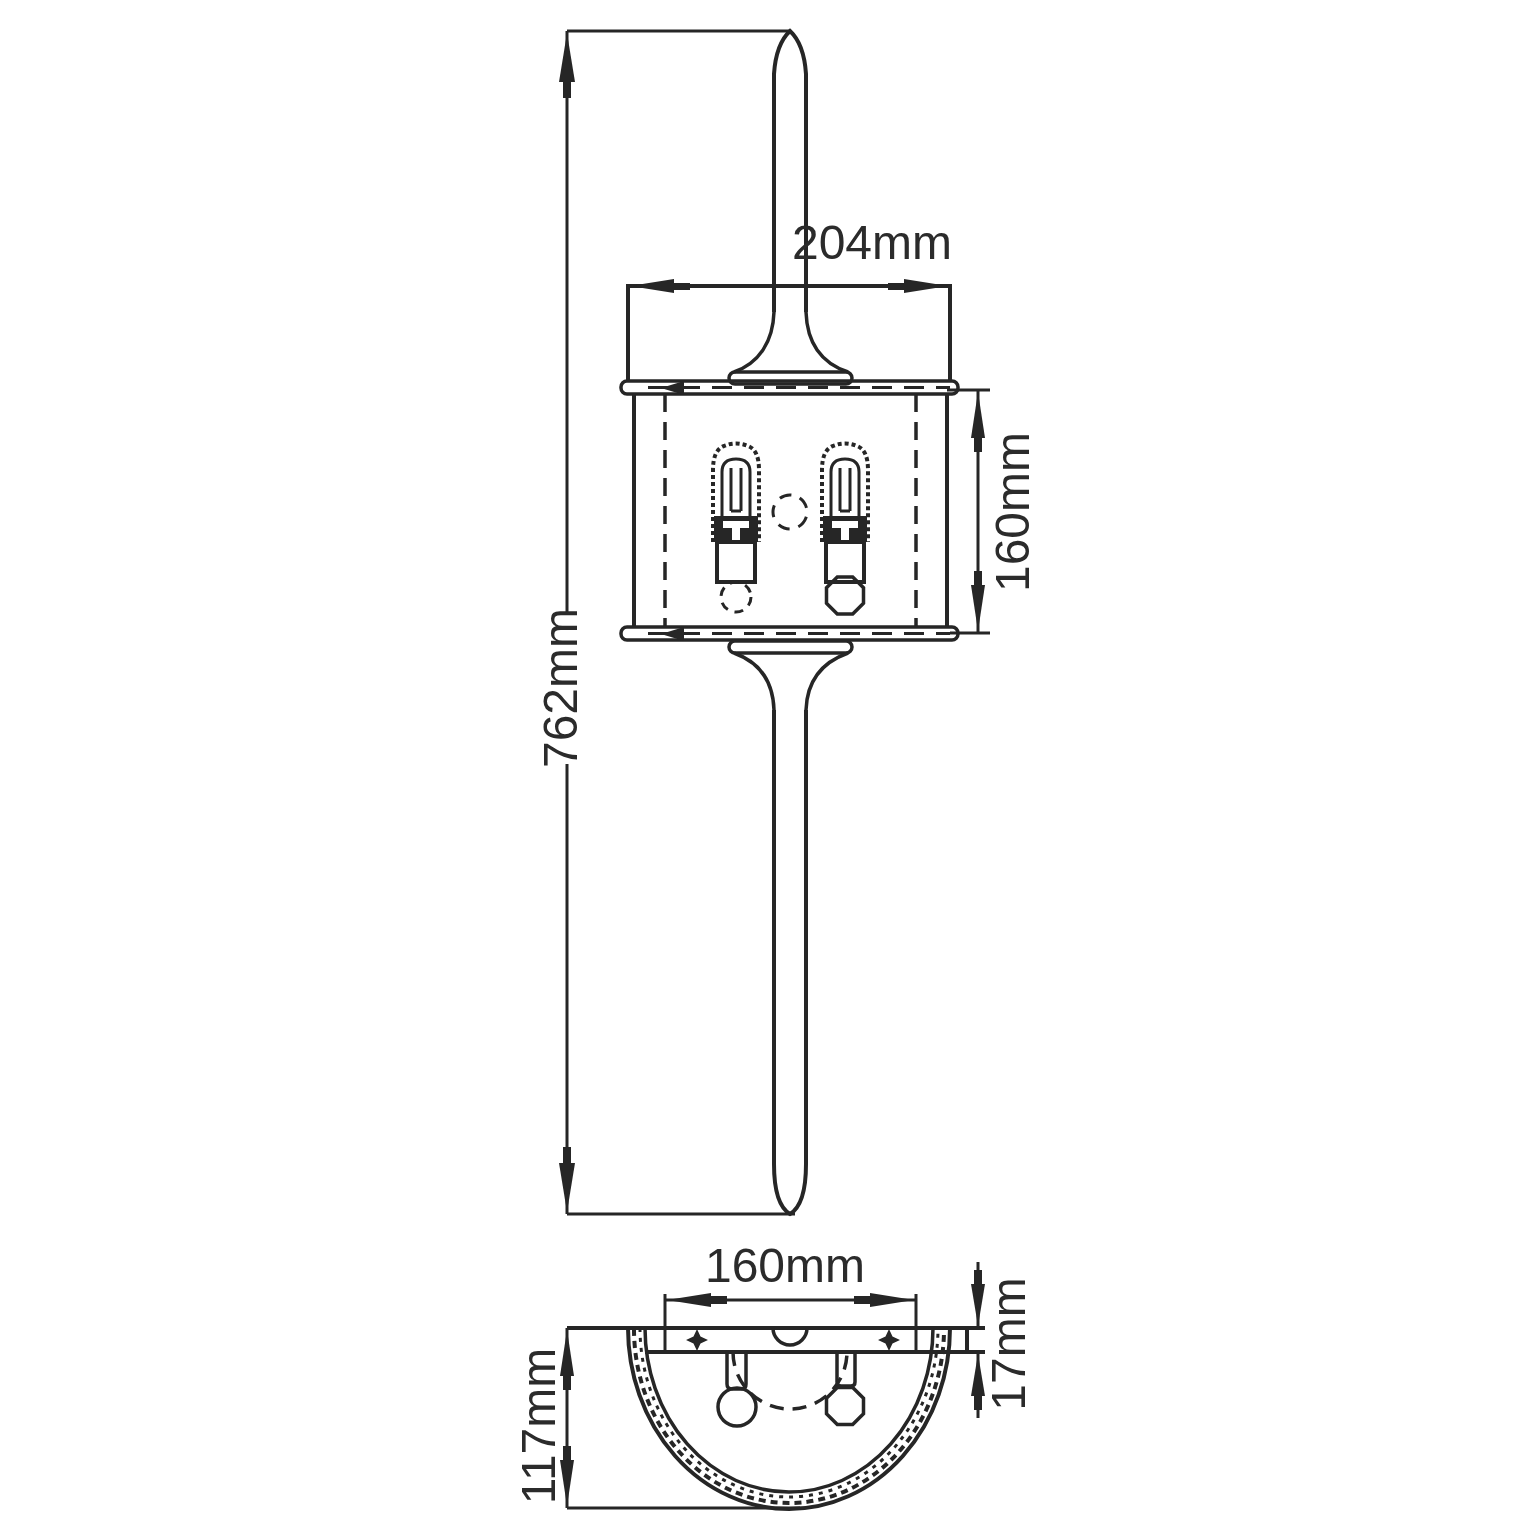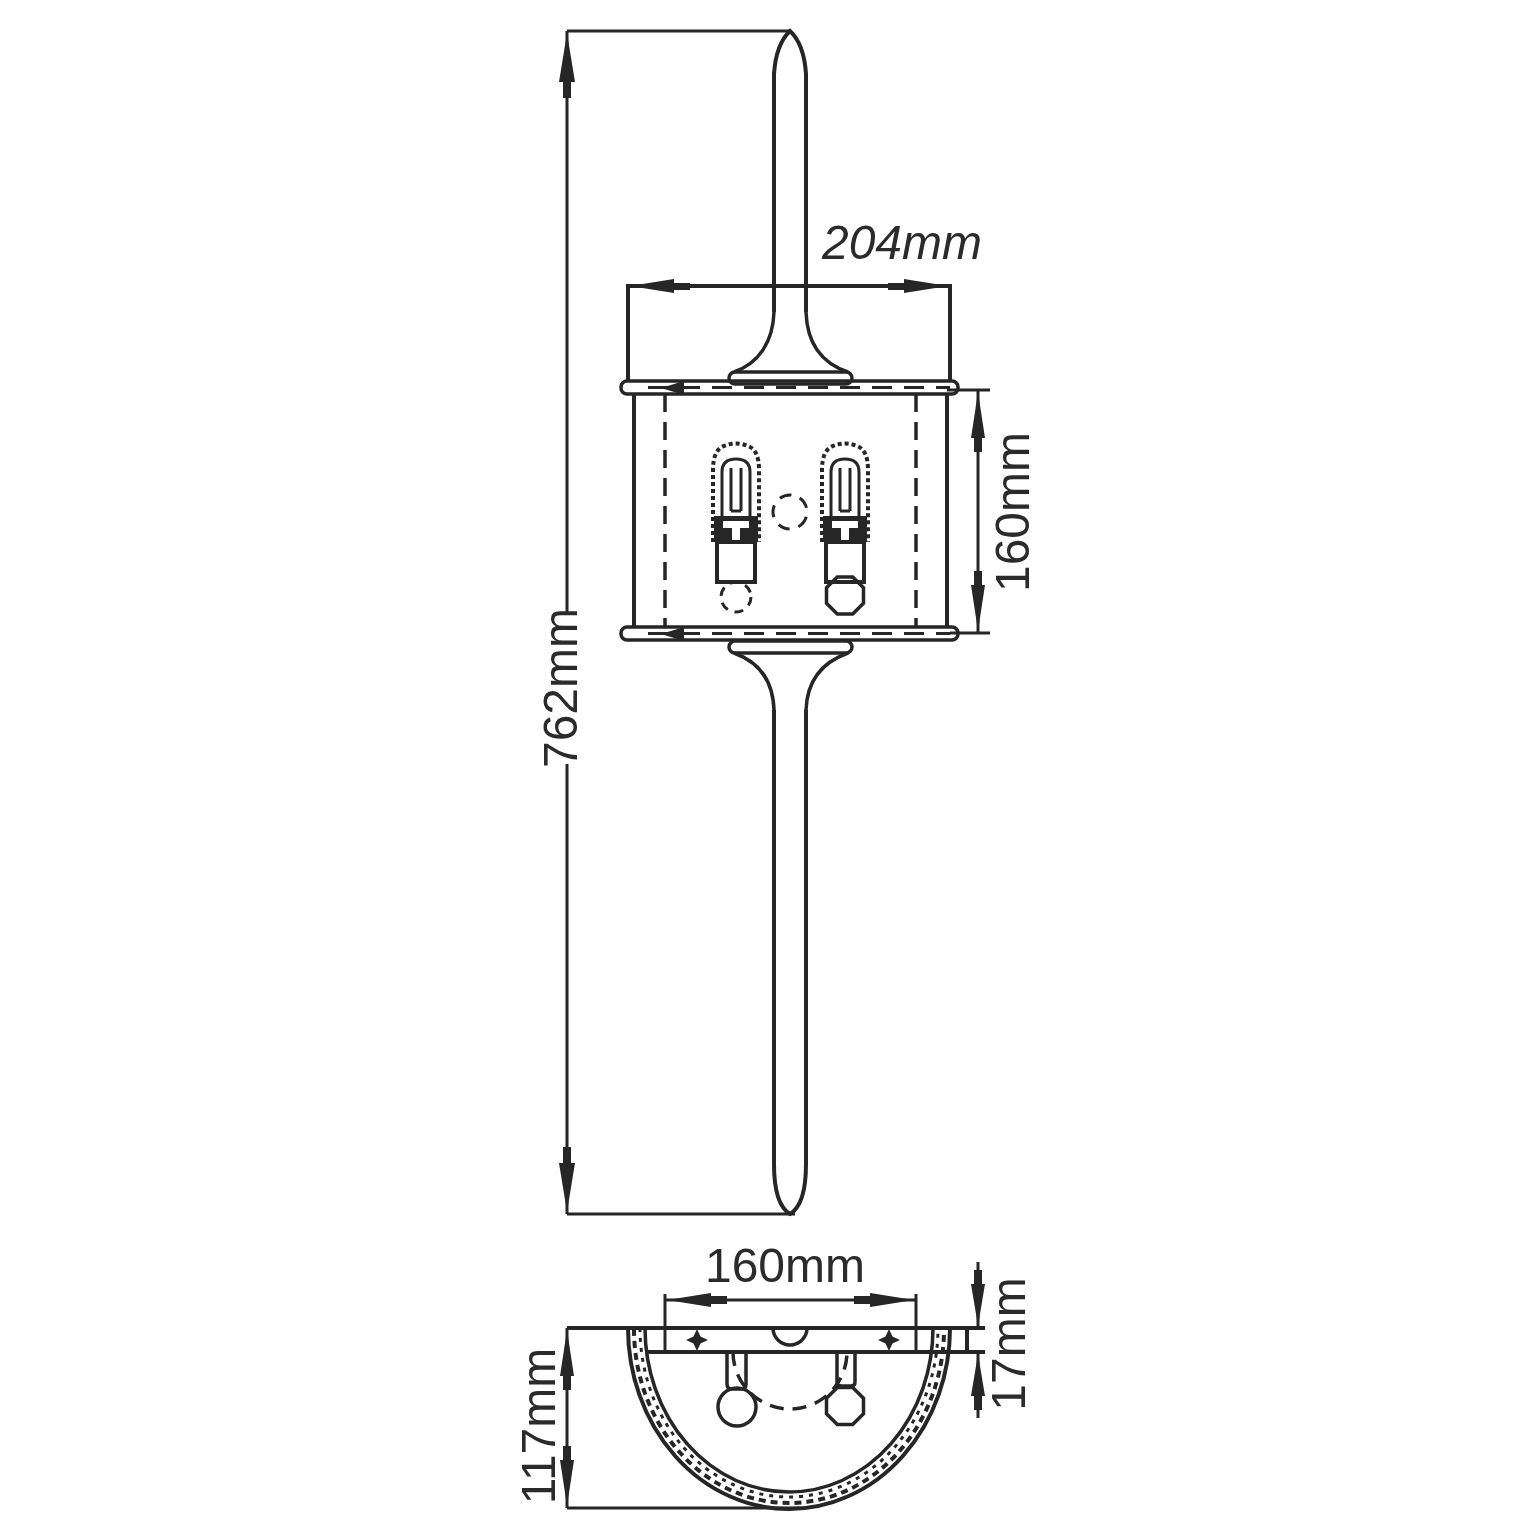--- a/index.html
+++ b/index.html
@@ -192,20 +192,20 @@
         <line class="s3" x1="978" y1="1262" x2="978" y2="1328"></line>
         <polygon class="fill" points="978,1326 971,1284 985,1284"></polygon>
         <line class="s8" x1="978" y1="1270" x2="978" y2="1284"></line>
         <line class="s3" x1="978" y1="1352" x2="978" y2="1418"></line>
         <polygon class="fill" points="978,1354 971,1396 985,1396"></polygon>
         <line class="s8" x1="978" y1="1396" x2="978" y2="1410"></line>
       </g>
     </g>
   </svg>
 
-  <div class="lbl" style="left:902px;top:243px;font-style:italic;">204mm</div>
+  <div class="lbl" style="left:872px;top:243px;">204mm</div>
   <div class="lbl rot" style="left:1013px;top:512px;">160mm</div>
   <div class="lbl rot" style="left:561px;top:688px;">762mm</div>
   <div class="lbl" style="left:785px;top:1266px;">160mm</div>
   <div class="lbl rot" style="left:1009px;top:1344px;">17mm</div>
   <div class="lbl rot" style="left:539px;top:1426px;">117mm</div>
 
 </div>
 
 </body></html>

